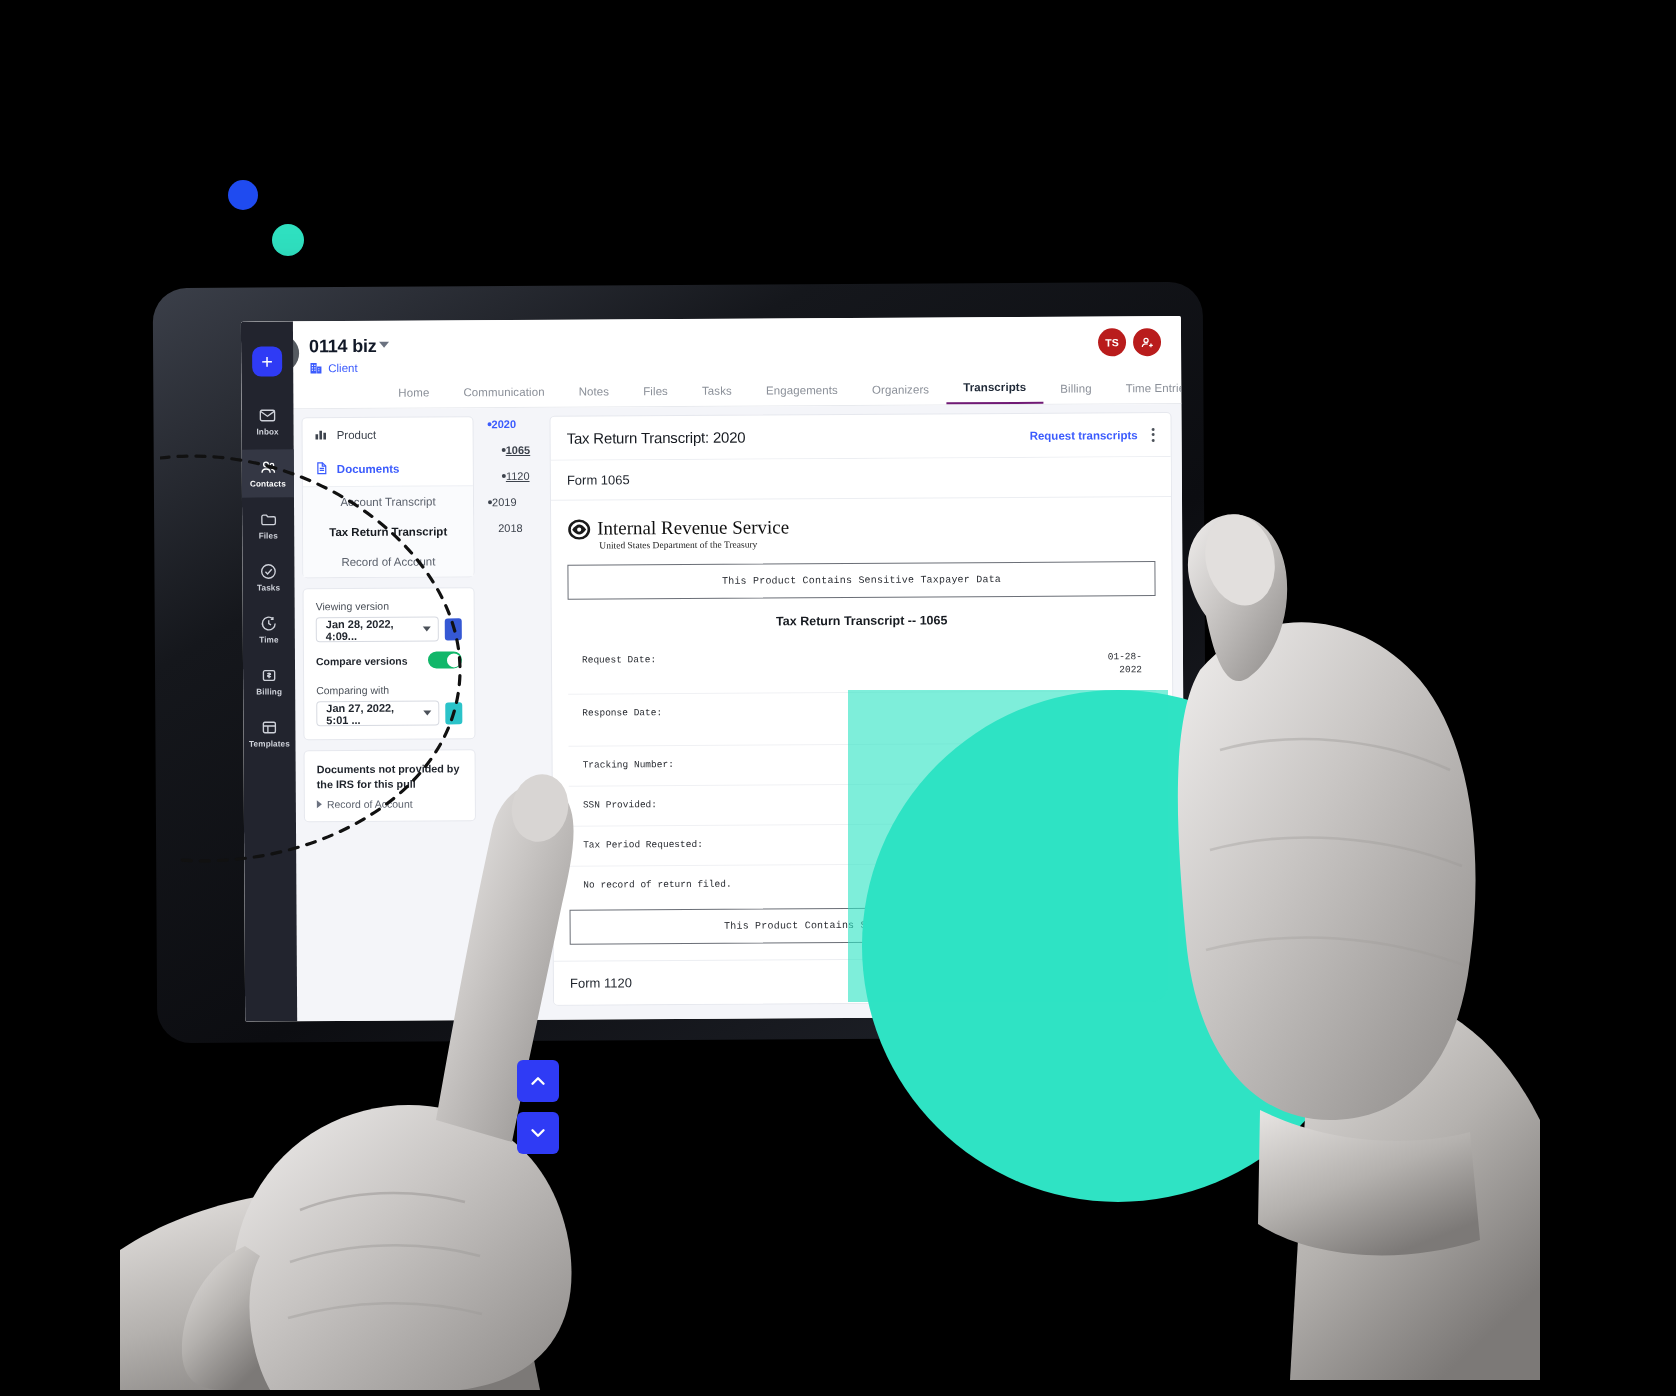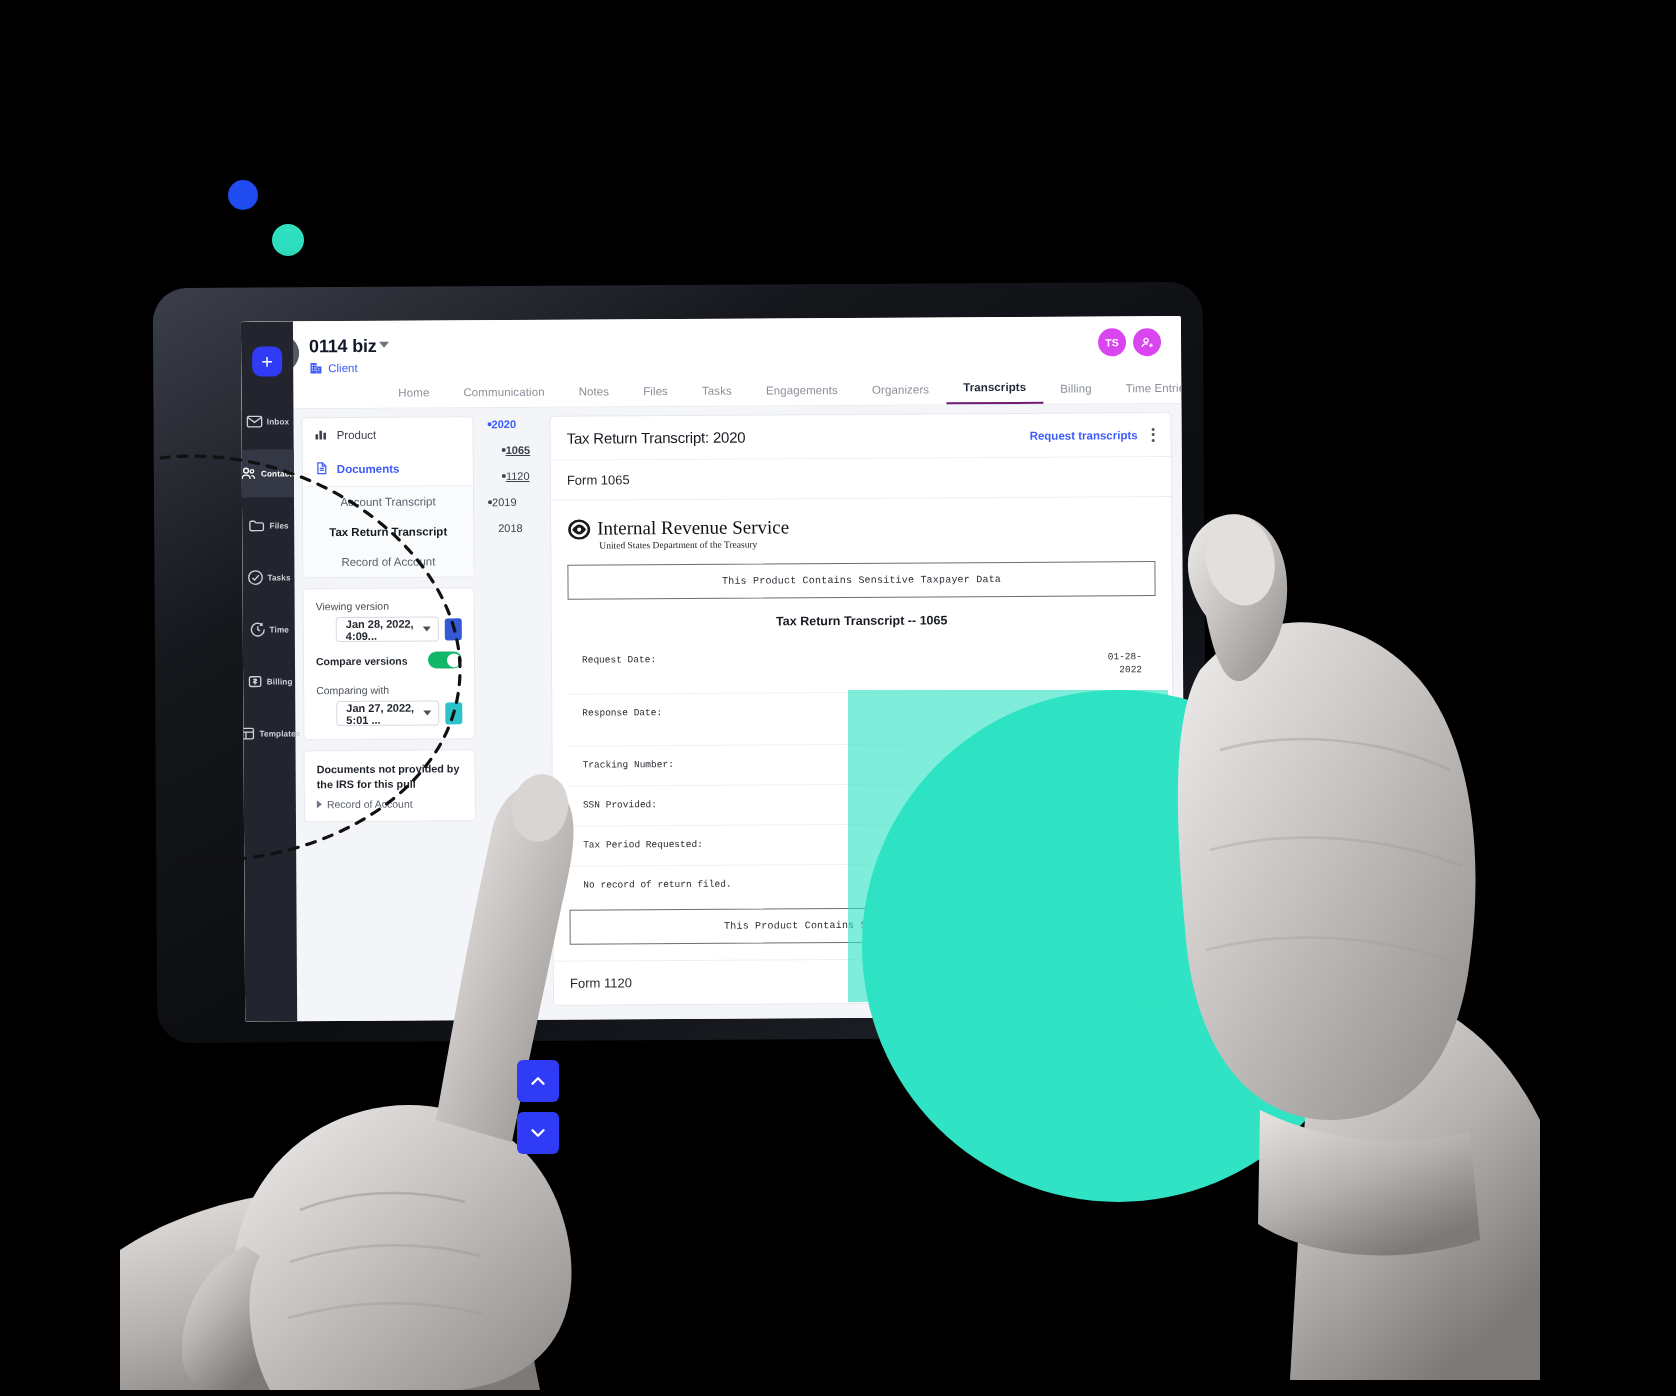--- a/index.html
+++ b/index.html
@@ -71,37 +71,37 @@
     font-size: 11.5px; color: #8b9099; padding: 0 17px 9px 17px;
     white-space: nowrap; cursor: pointer; letter-spacing: .1px;
   }
   .tab.active { color: #1f2937; font-weight: 700; border-bottom: 2px solid #701a75; }
 
   .hdr-avatars { position: absolute; right: 20px; top: 12px; display: flex; gap: 7px; }
   .hdr-av {
     width: 28px; height: 28px; border-radius: 50%;
     display: flex; align-items: center; justify-content: center;
     color: #fff; font-size: 10.5px; font-weight: 700;
-    background: #d946ef;
+    background: #b91c1c;
   }
 
   
   #rail {
     position: absolute; left: 0; top: 0; width: 52px; height: 100%;
     background: #22242e; z-index: 5;
   }
   #rail .plus {
     position: absolute; left: 11px; top: 25px;
     width: 30px; height: 30px; border-radius: 9px;
     background: #2f3bf5; color: #fff; font-size: 20px; font-weight: 300;
     display: flex; align-items: center; justify-content: center;
   }
   .rail-item {
     position: relative; margin-top: 4px; height: 48px;
-    display: flex; align-items: center; justify-content: center;
+    display: flex; flex-direction: column; align-items: center; justify-content: center;
     gap: 3px; color: #cfd2da; cursor: pointer;
   }
   .rail-item .rl { font-size: 8.2px; font-weight: 600; letter-spacing: .1px; }
   .rail-item.active { background: #343744; color: #fff; }
   .rail-list { position: absolute; left: 0; top: 72px; width: 100%; }
   .rail-ico svg { display: block; }
 
   
   #work {
     position: absolute; left: 52px; top: 88px; right: 0; bottom: 0;
@@ -122,21 +122,21 @@
   }
   .doc-item {
     padding: 9px 12px; font-size: 11.5px; color: #5c626d;
     text-align: center; cursor: pointer;
   }
   .doc-item.sel { color: #161a20; font-weight: 700; }
 
   .vblock { padding: 11px 12px 13px 12px; }
   .vlabel { font-size: 10.5px; color: #4b5159; margin-bottom: 5px; }
   .vlabel.bold { font-weight: 700; color: #1f242c; }
-  .srow { display: flex; align-items: center; gap: 6px; margin-bottom: 10px; margin-left: 20px; }
+  .srow { display: flex; align-items: center; gap: 6px; margin-bottom: 10px; }
   .sel-box {
     flex: 1; border: 1px solid #d7dae1; border-radius: 4px; background: #fff;
     height: 25px; display: flex; align-items: center; justify-content: space-between;
     padding: 0 7px 0 9px; font-size: 11px; font-weight: 700; color: #1f242c;
   }
   .sel-caret {
     width: 0; height: 0; border-left: 4px solid transparent;
     border-right: 4px solid transparent; border-top: 5px solid #4b5159; margin-left: 6px;
   }
   .swatch { width: 17px; height: 22px; border-radius: 3px; flex: none; }

